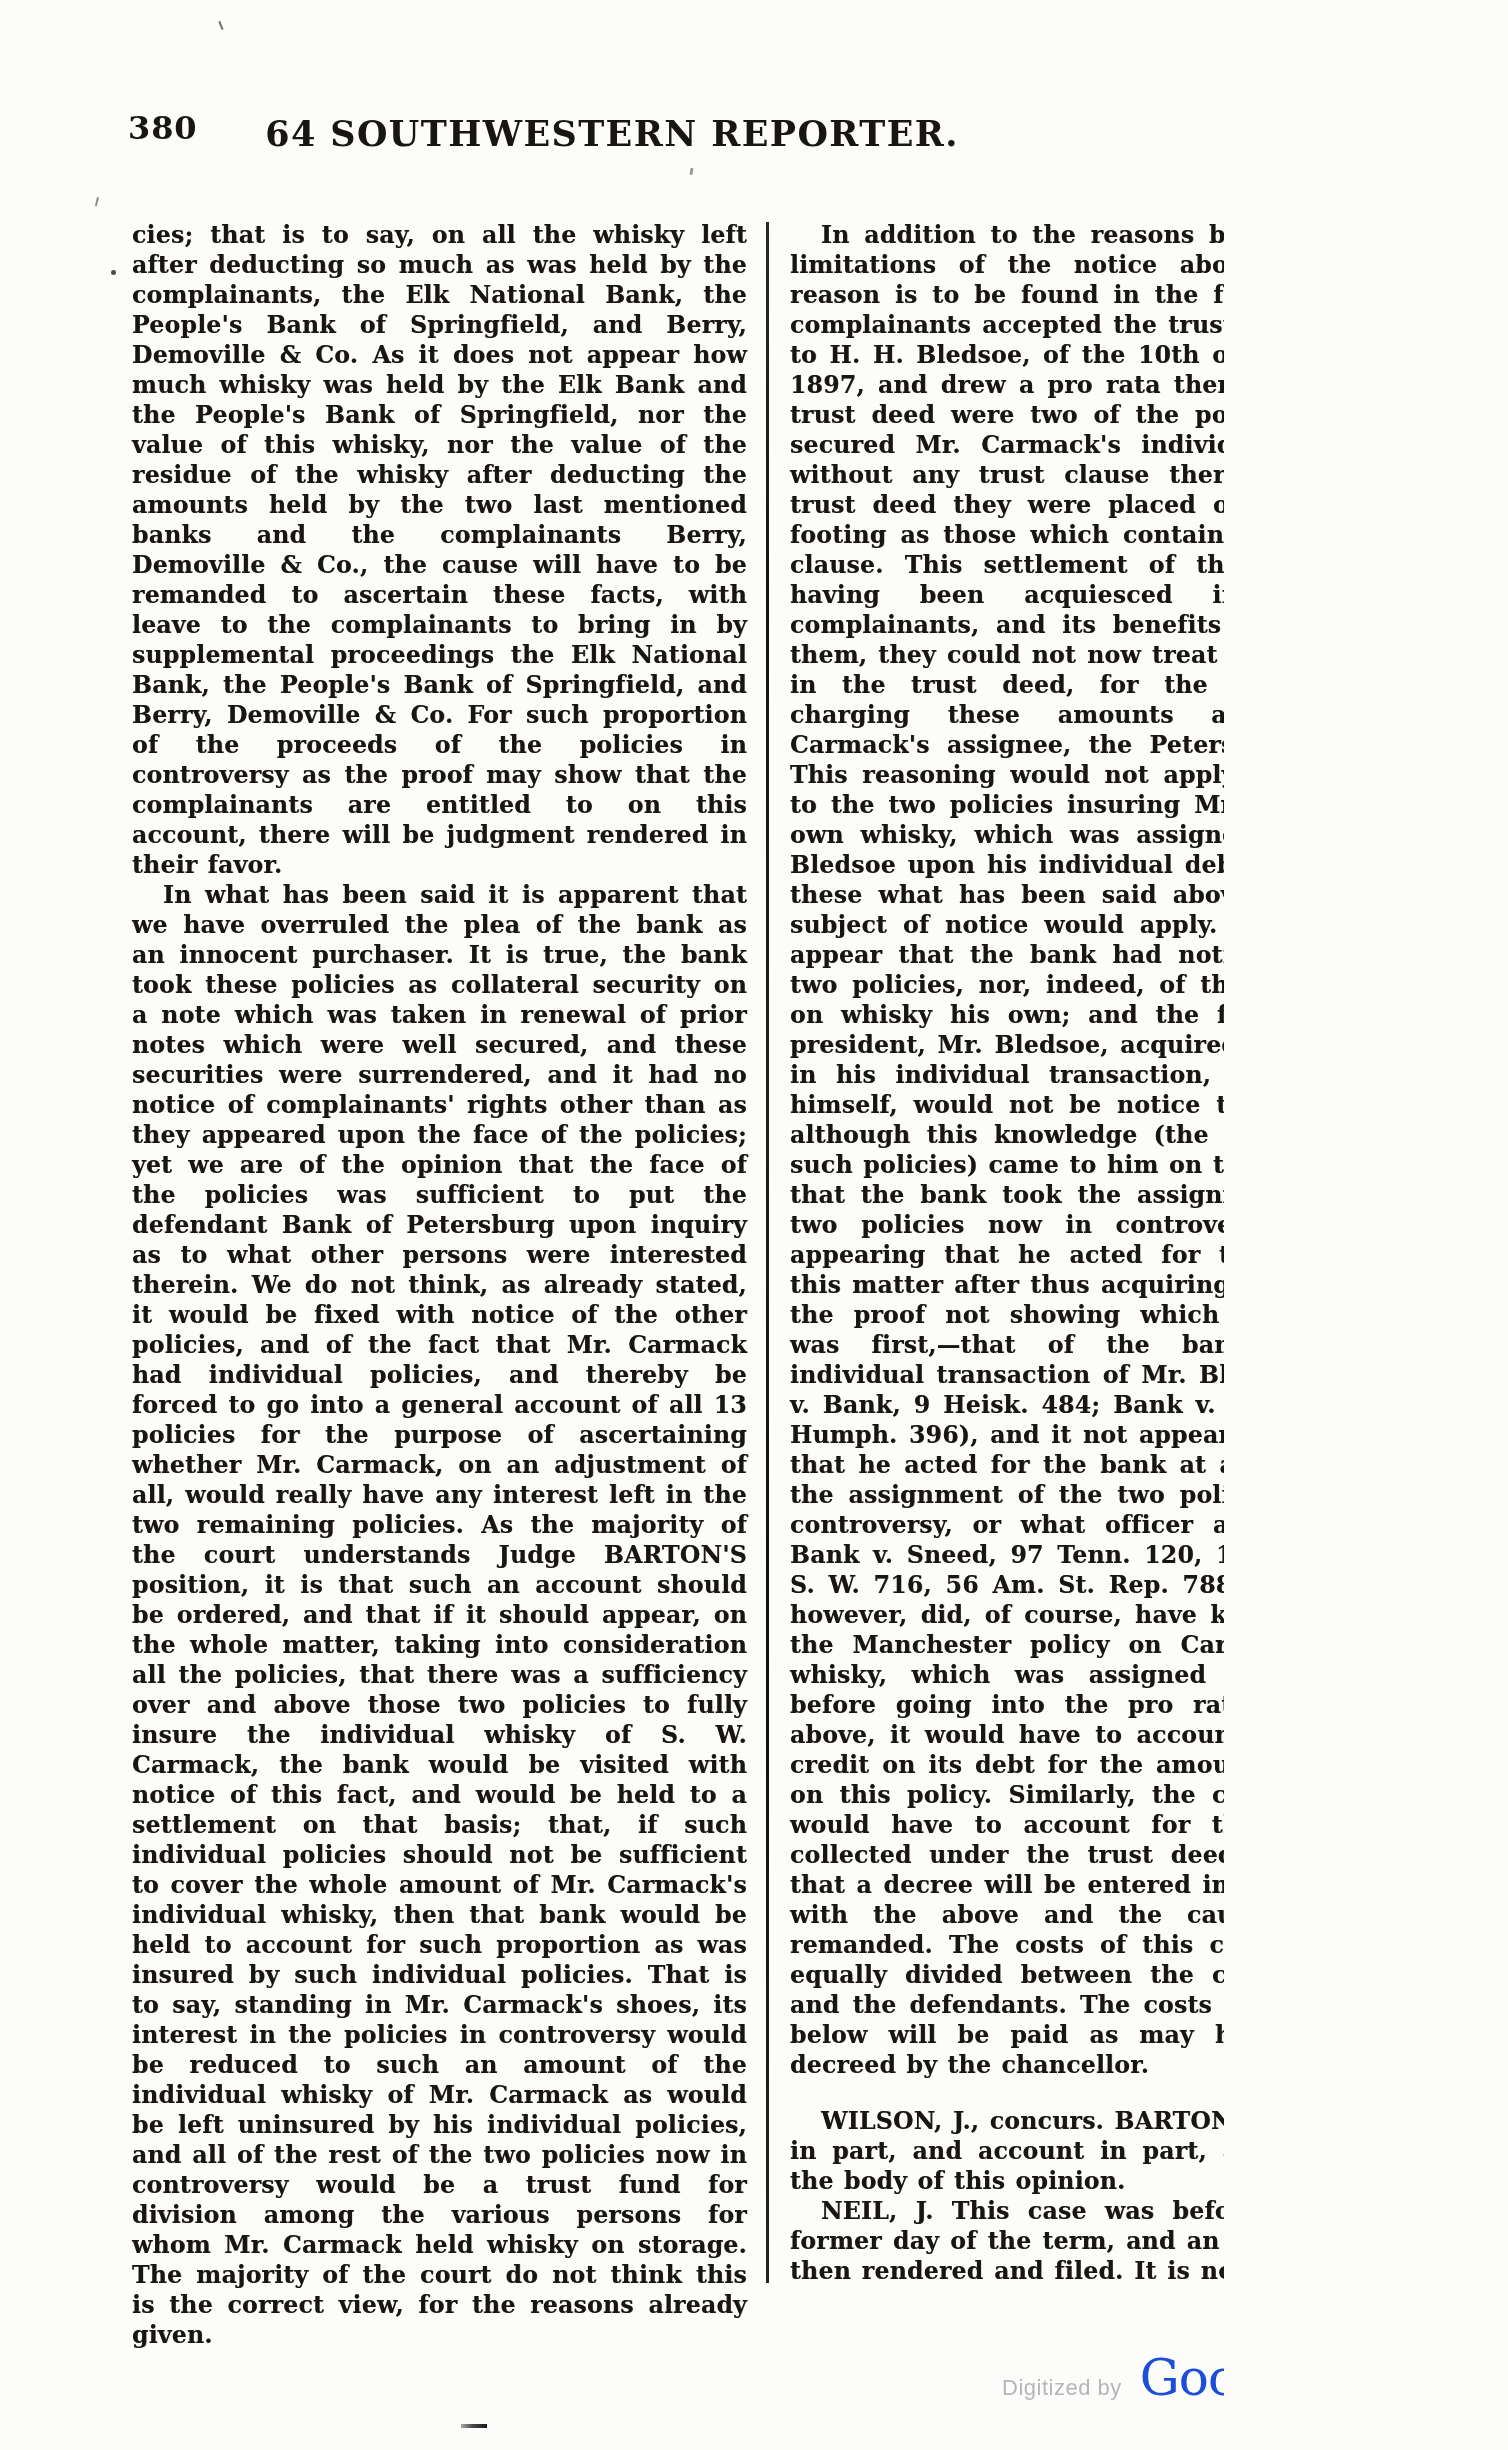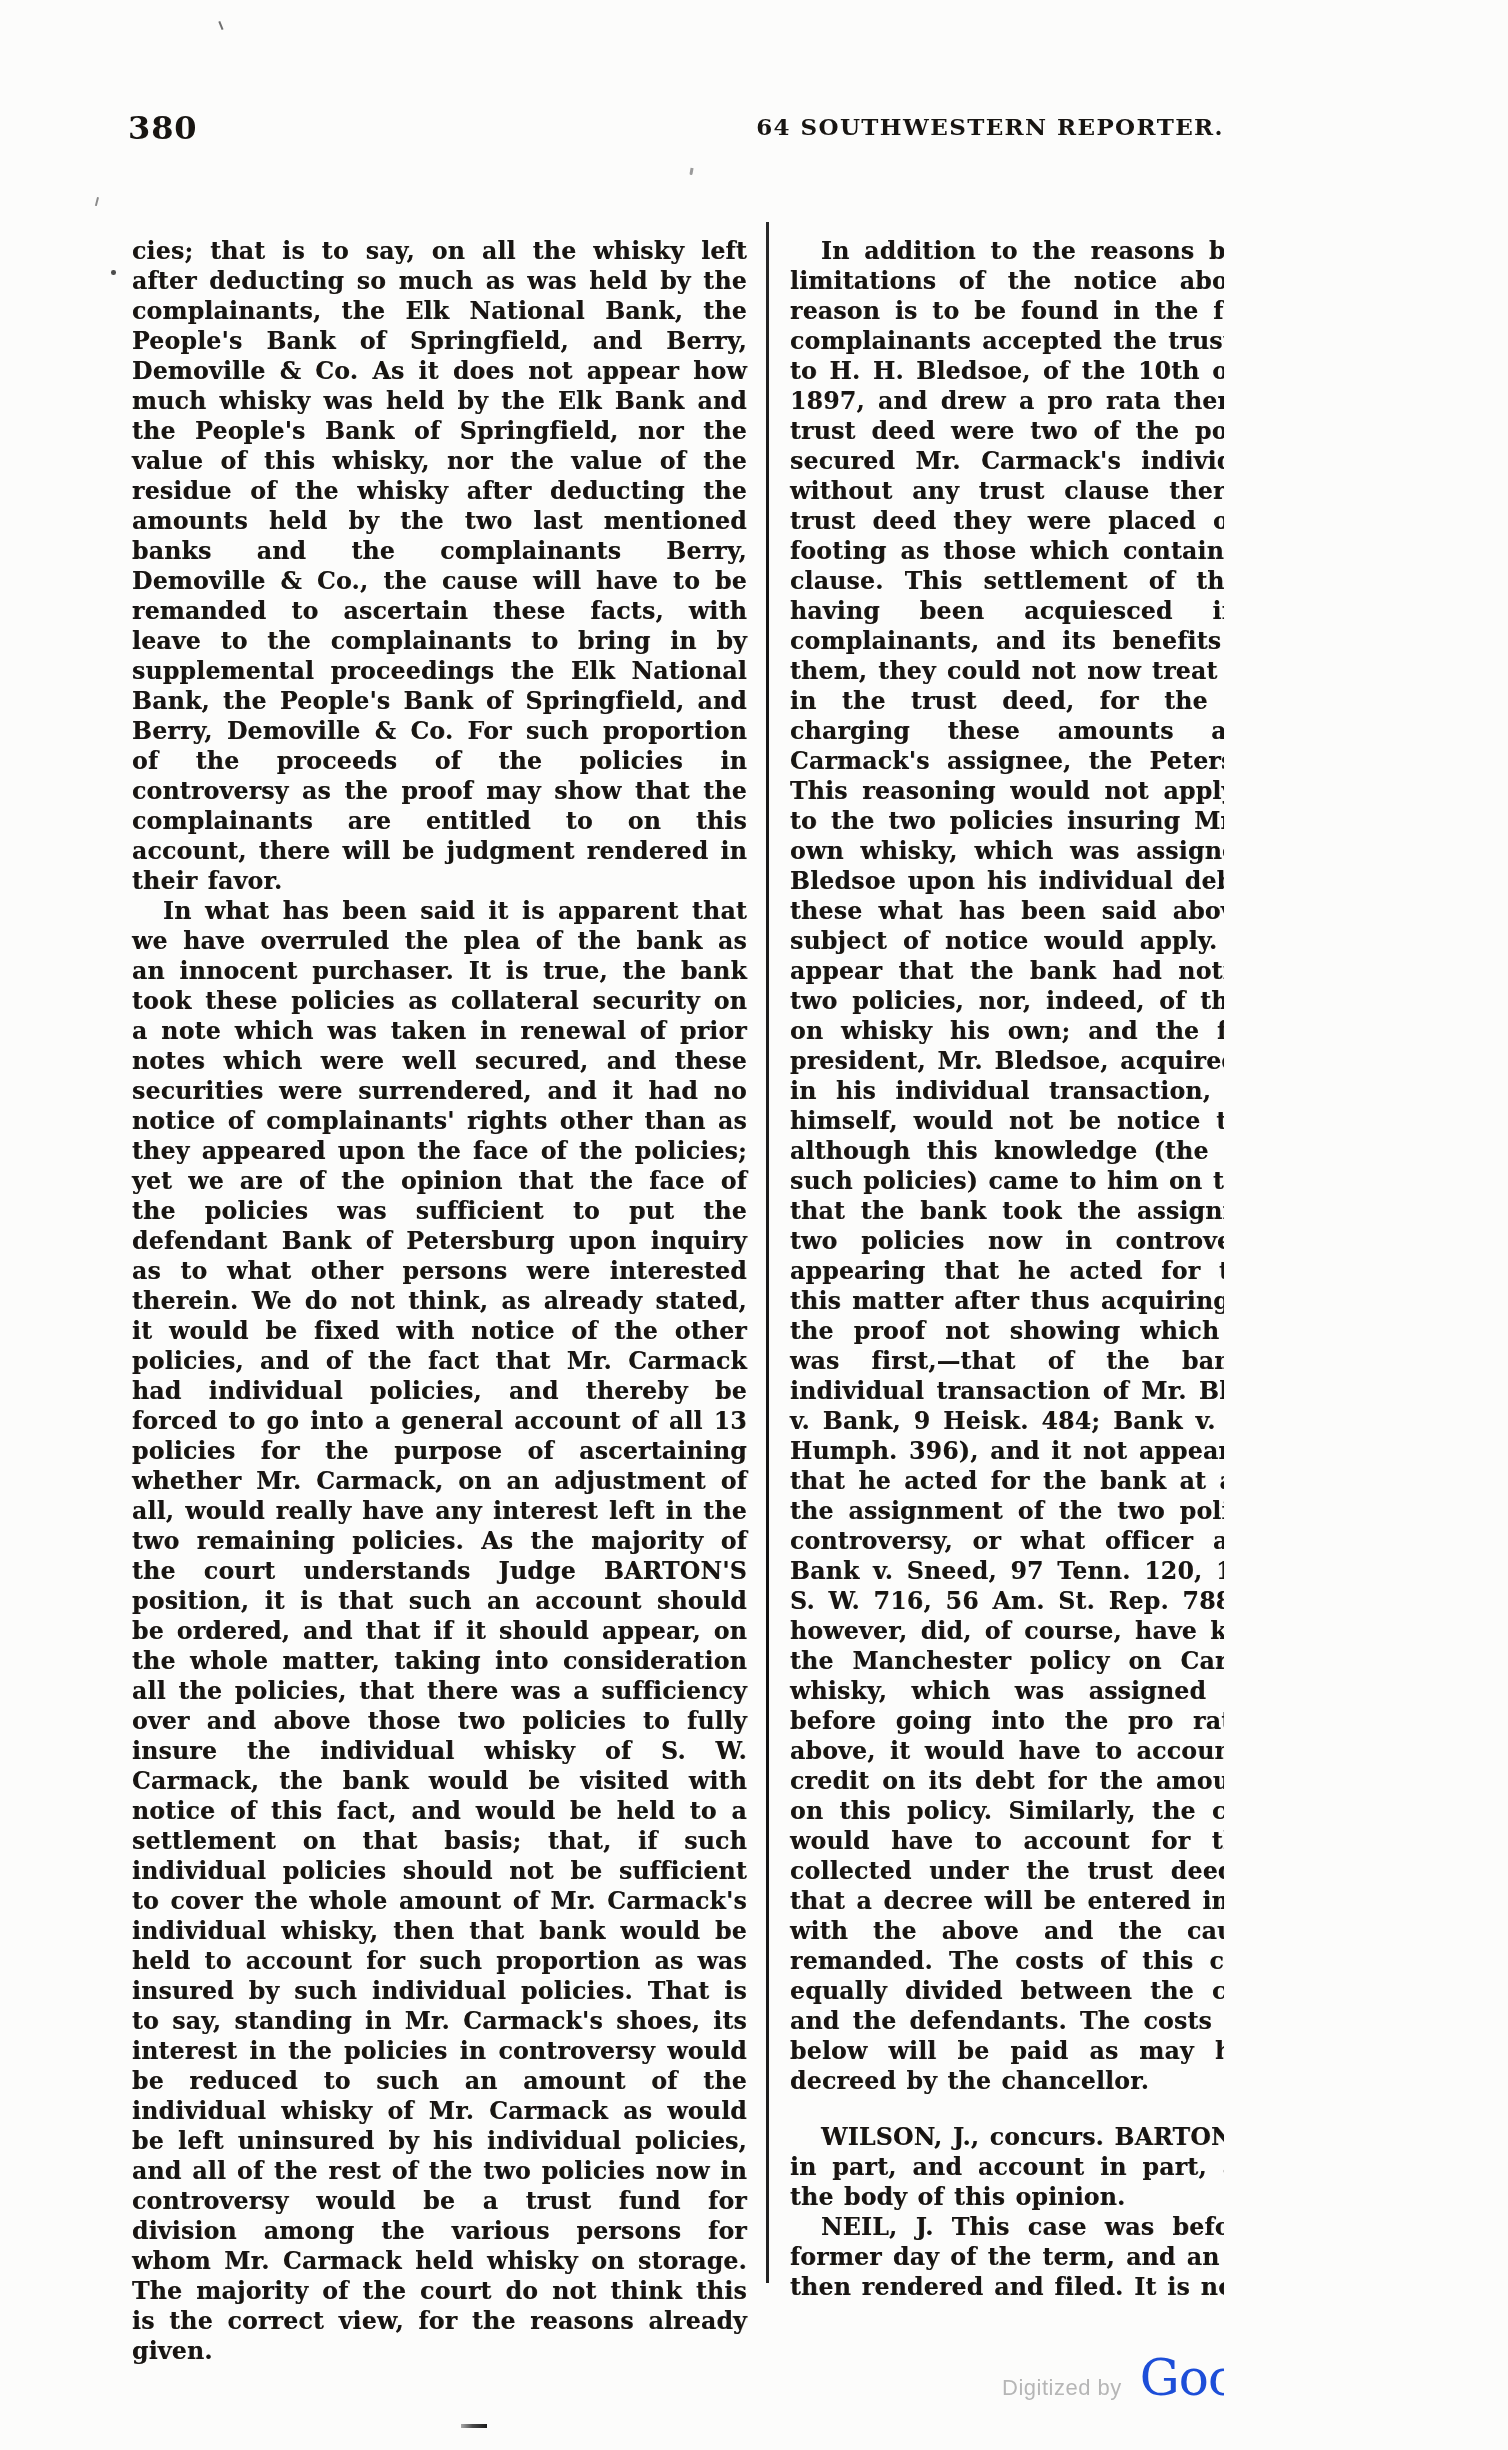--- a/index.html
+++ b/index.html
@@ -16,33 +16,33 @@
   
   .page-number {
     position: absolute;
     left: 128px; top: 109px;
     font-size: 32px;
     letter-spacing: 0.9px;
   }
   .running-title {
     position: absolute;
     left: 0; right: 0; top: 113px;
-    text-align: right;
-    font-size: 23px;
+    text-align: center;
+    font-size: 35px;
     letter-spacing: 1.4px;
   }
   .jurisdiction {
     position: absolute;
     left: 1301px; top: 114px;
     font-size: 28px;
   }
   
   .column {
     position: absolute;
-    top: 236px;
+    top: 220px;
     text-align: justify;
     font-size: 23.6px;
     line-height: 30px;
     word-spacing: 0.08em;
     letter-spacing: 0.2px;
     text-shadow: 0.3px 0.3px 0 rgba(25,21,17,0.55);
   }
   .column p { margin: 0; }
   .col-left  { left: 132px; width: 615px; }
   .col-right { left: 790px; width: 603px; }

